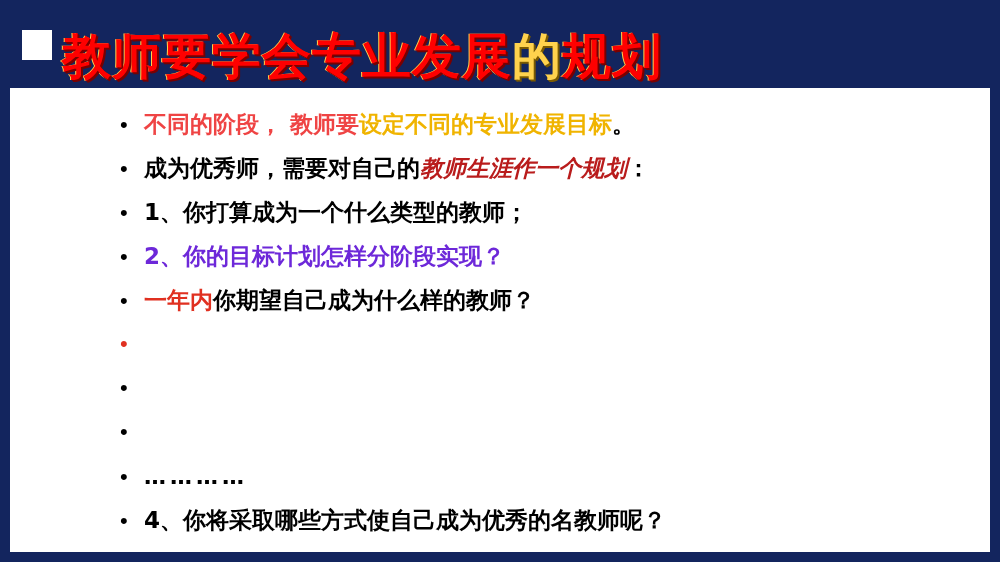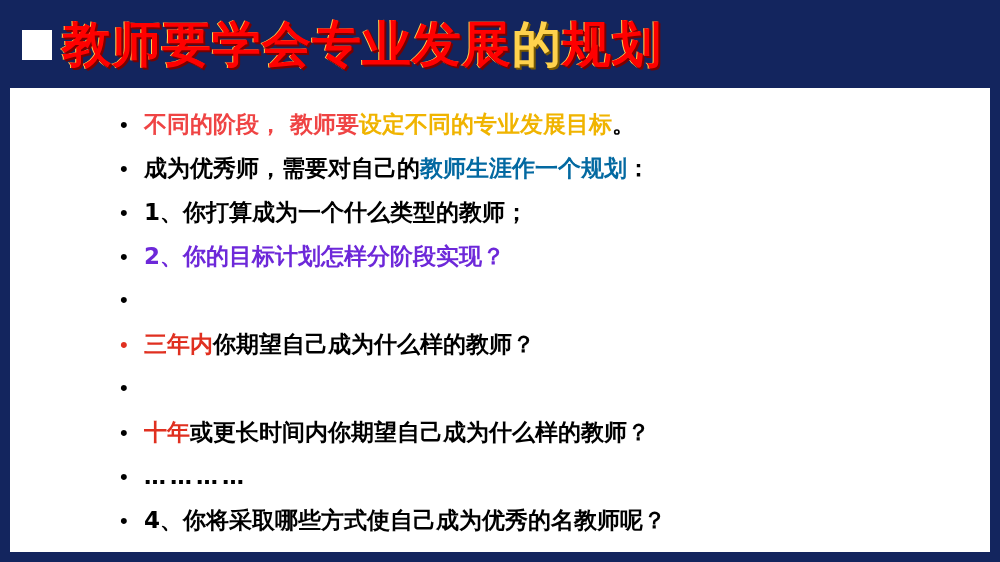--- a/index.html
+++ b/index.html
@@ -38,21 +38,21 @@
     left: 22px;
     top: 30px;
     width: 26px;
     height: 26px;
     background: #ffffff;
     border: 2px solid #ffffff;
   }
   .title-text {
     position: absolute;
     left: 62px;
-    top: 12px;
+    top: 24px;
     font-family: "DejaVu Sans", sans-serif;
     font-size: 49px;
     font-weight: bold;
     color: #ff0000;
     letter-spacing: 1px;
     white-space: nowrap;
     text-shadow:
       1px 1px 0 #7a0000,
       2px 2px 0 #7a0000,
       -1px 0 0 #ffd24d;
@@ -108,43 +108,42 @@
     <div class="title-text"><span>教师要学会专业发展</span><span class="hl">的</span><span>规划</span></div>
   </div>
 
   <div class="body-area">
       <div class="line">
         <span class="bullet" style="color: rgb(0, 0, 0);">•</span>
         <span class="ltext"><span style="color: #ef4444;">不同的阶段， 教师要</span><span style="color: rgb(240, 180, 0); margin-top: 28px;">设定不同的专业发展目标</span><span style="color: rgb(0, 0, 0);">。</span></span>
       </div>
       <div class="line">
         <span class="bullet" style="color: rgb(0, 0, 0);">•</span>
-        <span class="ltext"><span style="color: rgb(0, 0, 0); text-align: center;">成为优秀师，需要对自己的</span><span style="color: #0369a1;">教师生涯作一个规划</span><span style="color: rgb(0, 0, 0);">：</span></span>
+        <span class="ltext"><span style="color: rgb(0, 0, 0); text-align: center;">成为优秀师，需要对自己的</span><span style="color: #b91c1c; font-style: italic;">教师生涯作一个规划</span><span style="color: rgb(0, 0, 0);">：</span></span>
       </div>
       <div class="line">
         <span class="bullet" style="color: rgb(0, 0, 0);">•</span>
         <span class="ltext"><span style="color: rgb(0, 0, 0);">1、你打算成为一个什么类型的教师；</span></span>
       </div>
       <div class="line">
         <span class="bullet" style="color: rgb(0, 0, 0);">•</span>
         <span class="ltext"><span style="color: #6d28d9;">2、你的目标计划怎样分阶段实现？</span></span>
       </div>
       <div class="line">
         <span class="bullet" style="color: rgb(0, 0, 0);">•</span>
+        <span class="ltext"><span style="color: rgb(224, 48, 32);"> 一年内</span><span style="color: rgb(0, 0, 0);">你期望自己成为什么样的教师？</span></span>
       </div>
       <div class="line">
         <span class="bullet" style="color: rgb(224, 48, 32);">•</span>
-        <span class="ltext"><span style="color: rgb(224, 48, 32);"> 三年内</span><span style="color: rgb(0, 0, 0);">你期望自己成为什么样的教师？</span></span>
       </div>
       <div class="line">
         <span class="bullet" style="color: rgb(0, 0, 0);">•</span>
       </div>
       <div class="line">
         <span class="bullet" style="color: rgb(0, 0, 0);">•</span>
-        <span class="ltext"><span style="color: rgb(224, 48, 32);"> 十年</span><span style="color: rgb(0, 0, 0);">或更长时间内你期望自己成为什么样的教师？</span></span>
       </div>
       <div class="line">
         <span class="bullet" style="color: rgb(0, 0, 0);">•</span>
         <span class="ltext"><span class="dots" style="color: rgb(0, 0, 0);">…………</span></span>
       </div>
       <div class="line">
         <span class="bullet" style="color: rgb(0, 0, 0);">•</span>
         <span class="ltext"><span style="color: rgb(0, 0, 0);">4、你将采取哪些方式使自己成为优秀的名教师呢？</span></span>
       </div>
     </div>

